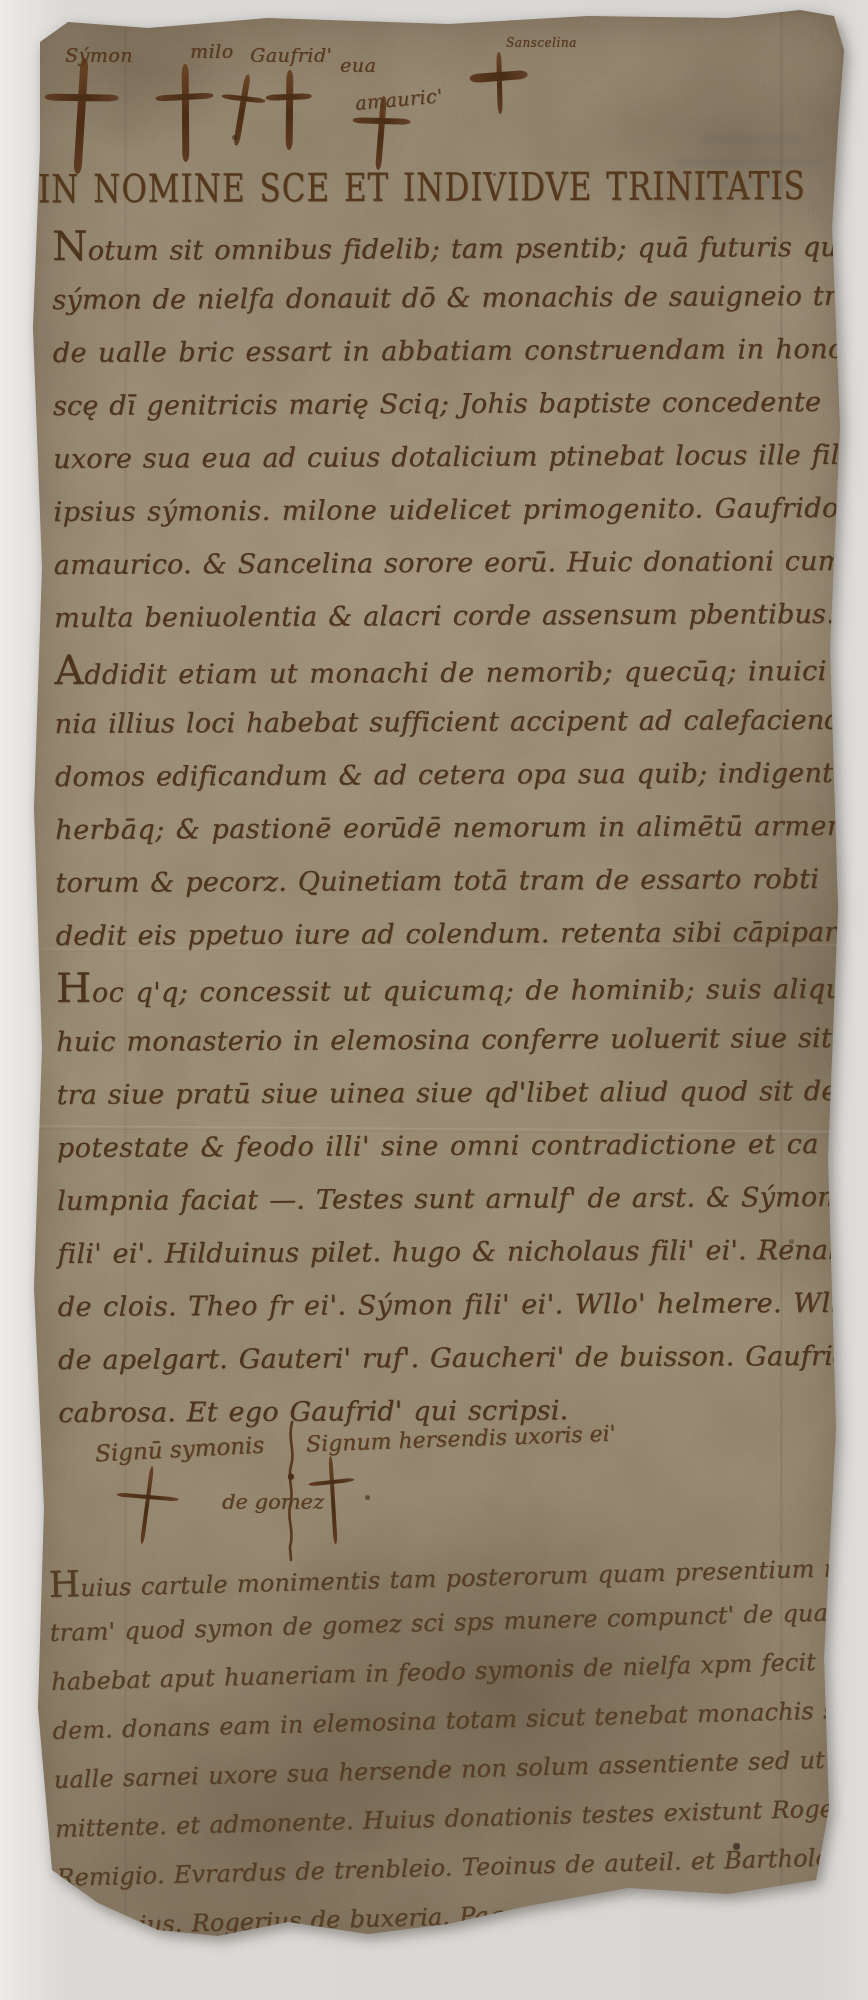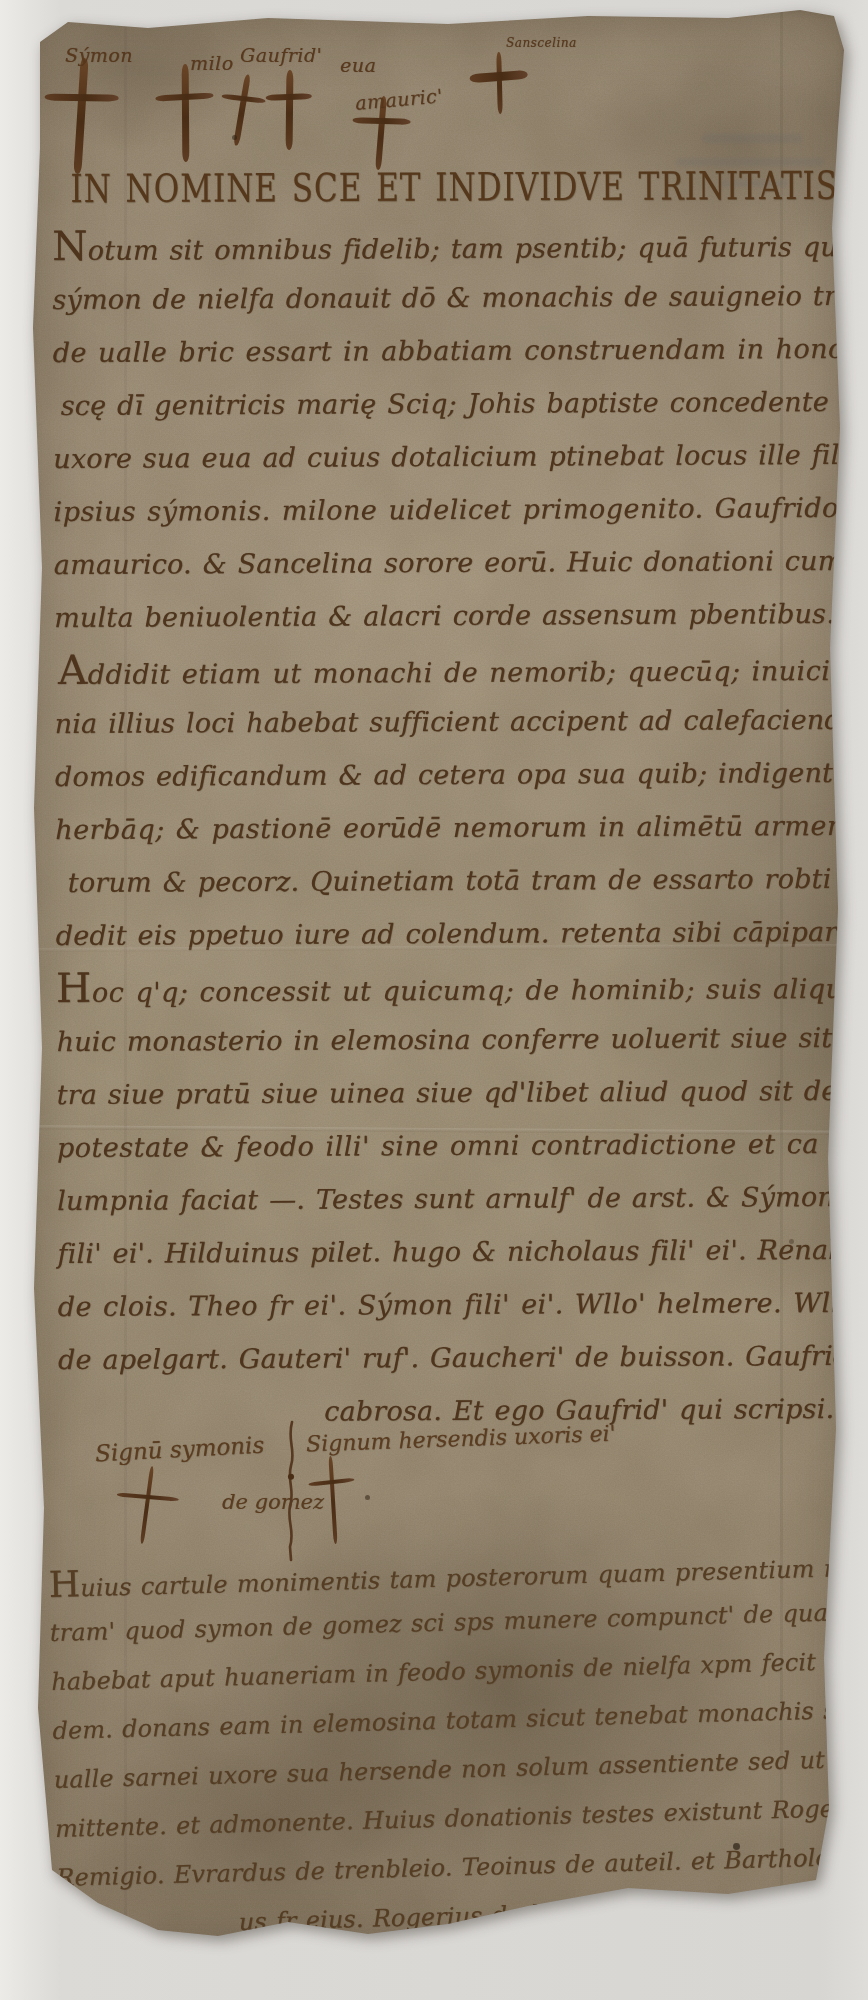--- a/index.html
+++ b/index.html
@@ -19,32 +19,31 @@
       radial-gradient(180px 120px at 12% 3%, rgba(92,78,60,.35), transparent 70%),
       radial-gradient(260px 160px at 88% 7%, rgba(95,82,64,.33), transparent 70%),
       radial-gradient(500px 300px at 50% 28%, rgba(196,182,156,.22), transparent 70%),
       radial-gradient(300px 500px at 96% 50%, rgba(80,68,52,.28), transparent 70%),
       radial-gradient(420px 280px at 58% 86%, rgba(82,70,52,.40), transparent 70%),
       radial-gradient(320px 220px at 30% 93%, rgba(88,74,56,.32), transparent 70%),
       radial-gradient(260px 160px at 78% 69%, rgba(176,161,134,.25), transparent 70%),
       linear-gradient(180deg,#9c8e78 0%,#a89a84 28%,#a79a82 55%,#a1937c 76%,#93856f 100%);
     box-shadow: inset 0 0 70px rgba(58,46,30,.38), inset 0 0 10px rgba(58,46,30,.30);
     clip-path: polygon(12px 34px,40px 14px,120px 20px,240px 10px,420px 16px,560px 8px,700px 10px,772px 2px,806px 8px,816px 42px,810px 120px,804px 220px,812px 420px,802px 640px,810px 900px,800px 1150px,808px 1420px,796px 1650px,801px 1800px,788px 1872px,700px 1886px,600px 1880px,500px 1898px,420px 1916px,340px 1926px,260px 1914px,190px 1928px,130px 1922px,70px 1895px,24px 1862px,10px 1700px,16px 1500px,6px 1280px,14px 1040px,6px 800px,14px 560px,5px 320px,12px 140px);
-    text-align: right;
   }
 
   svg.grain { position:absolute; left:0; top:0; width:100%; height:100%; pointer-events:none; }
 
   
   .sig-top { position:absolute; left:0; top:0; width:100%; height:260px; }
   .sig-name { position:absolute; font-style:italic; font-size:19px; color:#58391e; letter-spacing:.5px;
               text-shadow:.4px .4px .7px rgba(60,35,15,.5); white-space:nowrap; }
   .n1 { left:37px;  top:36px; }
-  .n2 { left:162px; top:44px; }
-  .n3 { left:212px; top:36px; }
+  .n2 { left:162px; top:32px; }
+  .n3 { left:222px; top:36px; }
   .n4 { left:312px; top:46px; }
   .n5 { left:327px; top:80px; transform:rotate(-5deg); }
   .n6 { left:478px; top:28px; font-size:12px; }
 
   .cross { position:absolute; --bw:6px; --bh:6px; --bt:34%; }
   .cross::before { content:""; position:absolute; left:50%; top:0; width:var(--bw); height:100%;
     margin-left:calc(var(--bw) * -0.5);
     background:linear-gradient(180deg,#6a4527,#4a2d15 55%,#5d3c22);
     border-radius:45% / 10px; transform:rotate(1.6deg); }
   .cross::after { content:""; position:absolute; top:var(--bt); left:0; width:100%; height:var(--bh);

